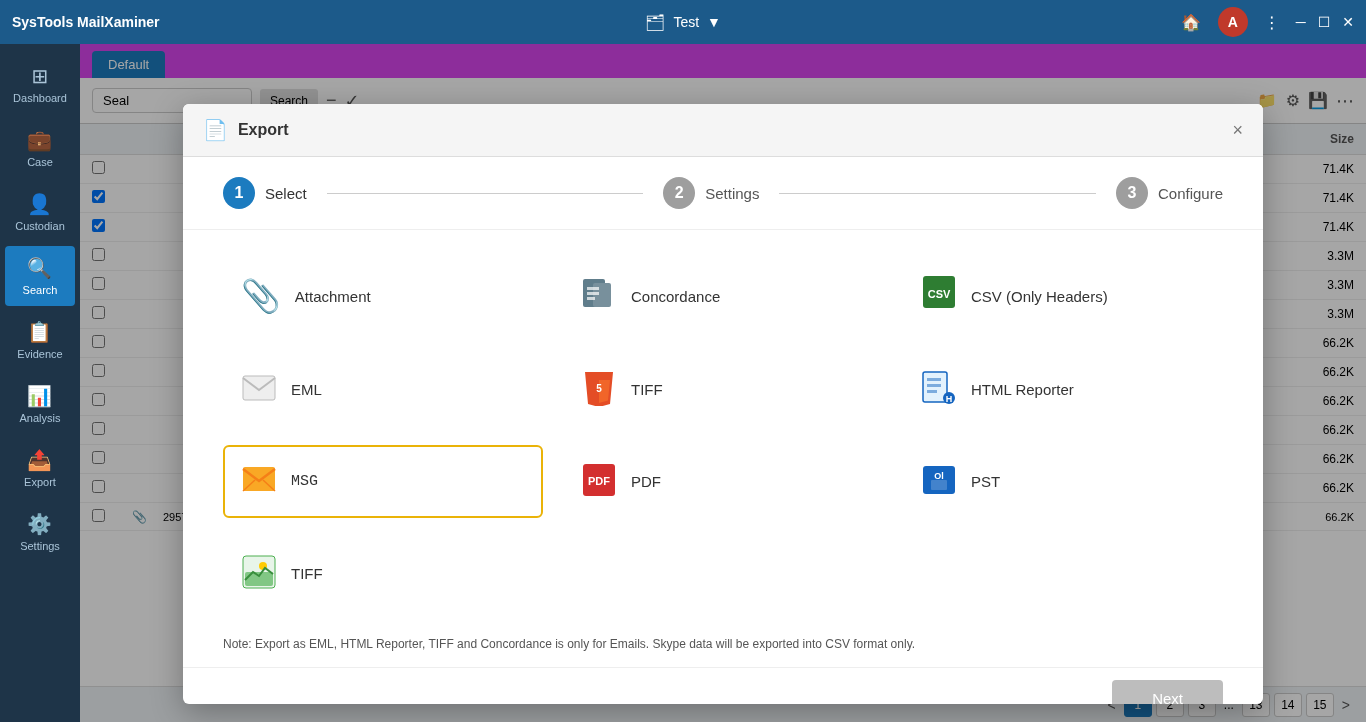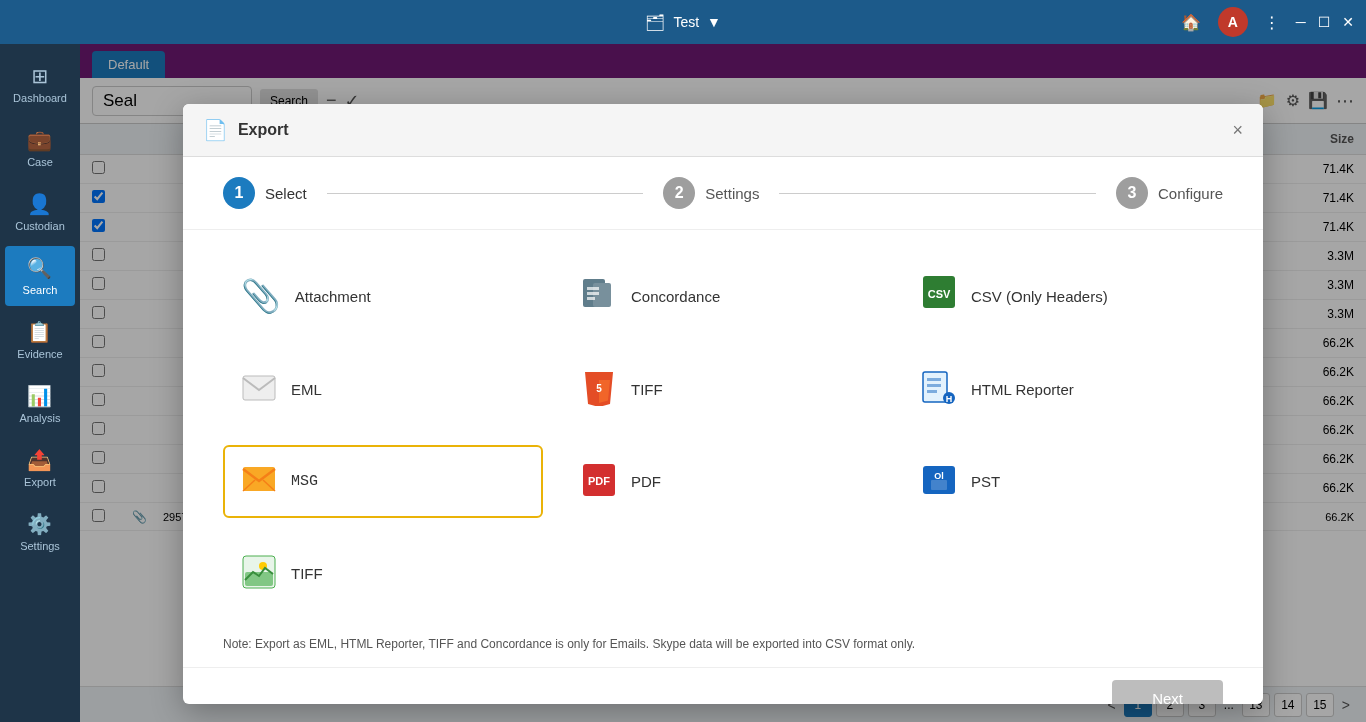--- a/index.html
+++ b/index.html
@@ -57,21 +57,21 @@
       flex: 1;
       background: #e8eef3;
       display: flex;
       flex-direction: column;
       position: relative;
       overflow: hidden;
     }
 
     
     .tab-bar {
-      background: #701a75;
+      background: #d946ef;
       height: 34px;
       display: flex;
       align-items: flex-end;
       padding-left: 12px;
     }
     .tab {
       background: #1c7bbf;
       color: white;
       padding: 6px 16px;
       font-size: 13px;
@@ -86,21 +86,21 @@
       display: flex;
       align-items: center;
       padding: 0 12px;
       gap: 8px;
       border-bottom: 1px solid #ccc;
     }
     .search-box {
       border: 1px solid #ccc;
       border-radius: 4px;
       padding: 4px 10px;
-      font-size: 17px;
+      font-size: 13px;
       width: 160px;
     }
 
     
     .table-area {
       flex: 1;
       background: white;
       overflow: hidden;
       position: relative;
     }
@@ -274,20 +274,21 @@
       cursor: pointer;
     }
 
     
     .icon-attachment { color: #999; }
   </style>
 </head>
 <body>
 
 <div class="titlebar">
+  <span class="titlebar-logo">SysTools MailXaminer</span>
   <div class="titlebar-center">
     <span class="titlebar-folder-icon">🗂</span>
     <span>Test</span>
     <span style="cursor:pointer;">▼</span>
   </div>
   <div class="titlebar-actions">
     <button class="titlebar-btn">🏠</button>
     <div class="avatar">A</div>
     <button class="titlebar-btn">⋮</button>
     <div class="win-controls">

